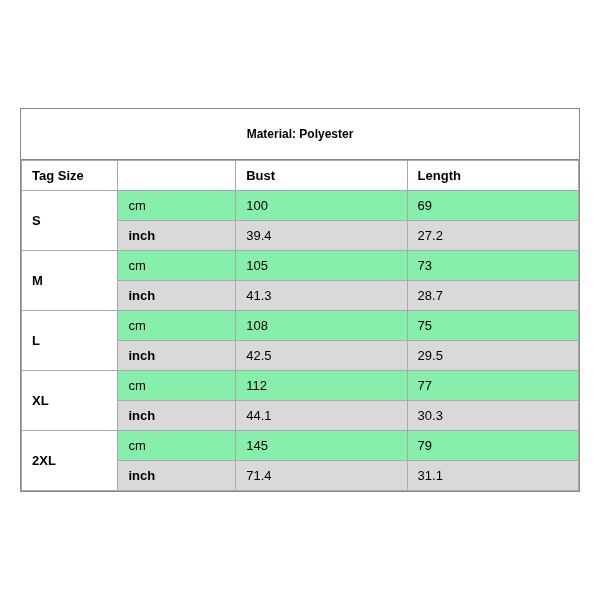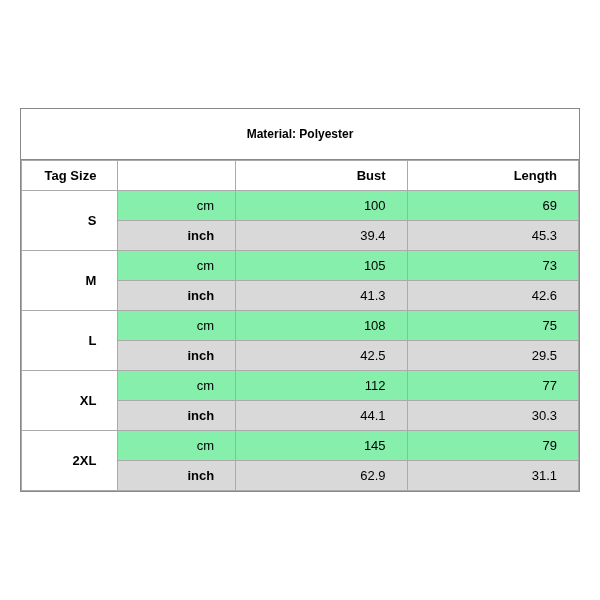--- a/index.html
+++ b/index.html
@@ -23,22 +23,22 @@
       font-weight: bold;
       font-size: 12px;
       border-bottom: 1.5px solid #888;
     }
     table {
       width: 100%;
       border-collapse: collapse;
     }
     th, td {
       border: 1px solid #aaa;
-      text-align: right;
-      padding: 7px 21px;
+      text-align: left;
+      padding: 7px 10px;
     }
     thead th {
       font-weight: bold;
       background: #fff;
     }
     .tag-size-cell {
       font-weight: bold;
       width: 90px;
     }
     .unit-cell {
@@ -77,32 +77,32 @@
     <tbody id="table-body">
     <tr>
     <td class="tag-size-cell" rowspan="2">S</td>
     <td class="unit-cell unit-cm">cm</td>
     <td class="col-bust unit-cm">100</td>
     <td class="col-length unit-cm">69</td>
   </tr>
         <tr>
     <td class="unit-cell unit-inch shaded">inch</td>
     <td class="col-bust shaded">39.4</td>
-    <td class="col-length shaded">45.3</td>
+    <td class="col-length shaded">27.2</td>
   </tr>
         <tr>
     <td class="tag-size-cell" rowspan="2">M</td>
     <td class="unit-cell unit-cm">cm</td>
     <td class="col-bust unit-cm">105</td>
     <td class="col-length unit-cm">73</td>
   </tr>
         <tr>
     <td class="unit-cell unit-inch shaded">inch</td>
     <td class="col-bust shaded">41.3</td>
-    <td class="col-length shaded">42.6</td>
+    <td class="col-length shaded">28.7</td>
   </tr>
         <tr>
     <td class="tag-size-cell" rowspan="2">L</td>
     <td class="unit-cell unit-cm">cm</td>
     <td class="col-bust unit-cm">108</td>
     <td class="col-length unit-cm">75</td>
   </tr>
         <tr>
     <td class="unit-cell unit-inch shaded">inch</td>
     <td class="col-bust shaded">42.5</td>
@@ -120,18 +120,18 @@
     <td class="col-length shaded">30.3</td>
   </tr>
         <tr>
     <td class="tag-size-cell" rowspan="2">2XL</td>
     <td class="unit-cell unit-cm">cm</td>
     <td class="col-bust unit-cm">145</td>
     <td class="col-length unit-cm">79</td>
   </tr>
         <tr>
     <td class="unit-cell unit-inch shaded">inch</td>
-    <td class="col-bust shaded">62.9</td>
+    <td class="col-bust shaded">71.4</td>
     <td class="col-length shaded">31.1</td>
   </tr>
       </tbody>
   </table>
 </div>
 
 </body></html>

